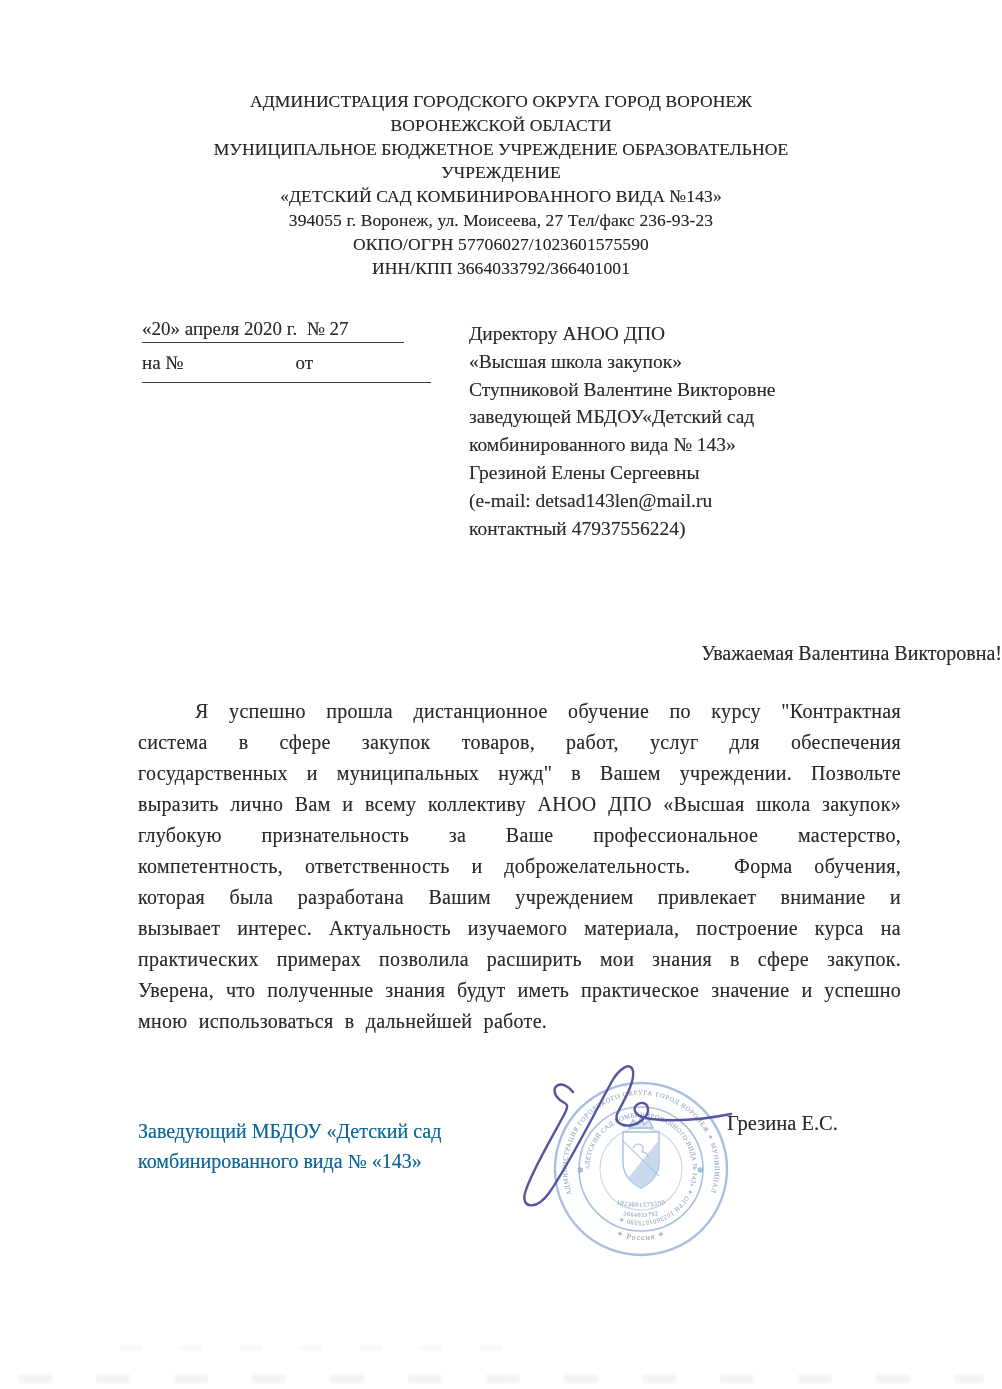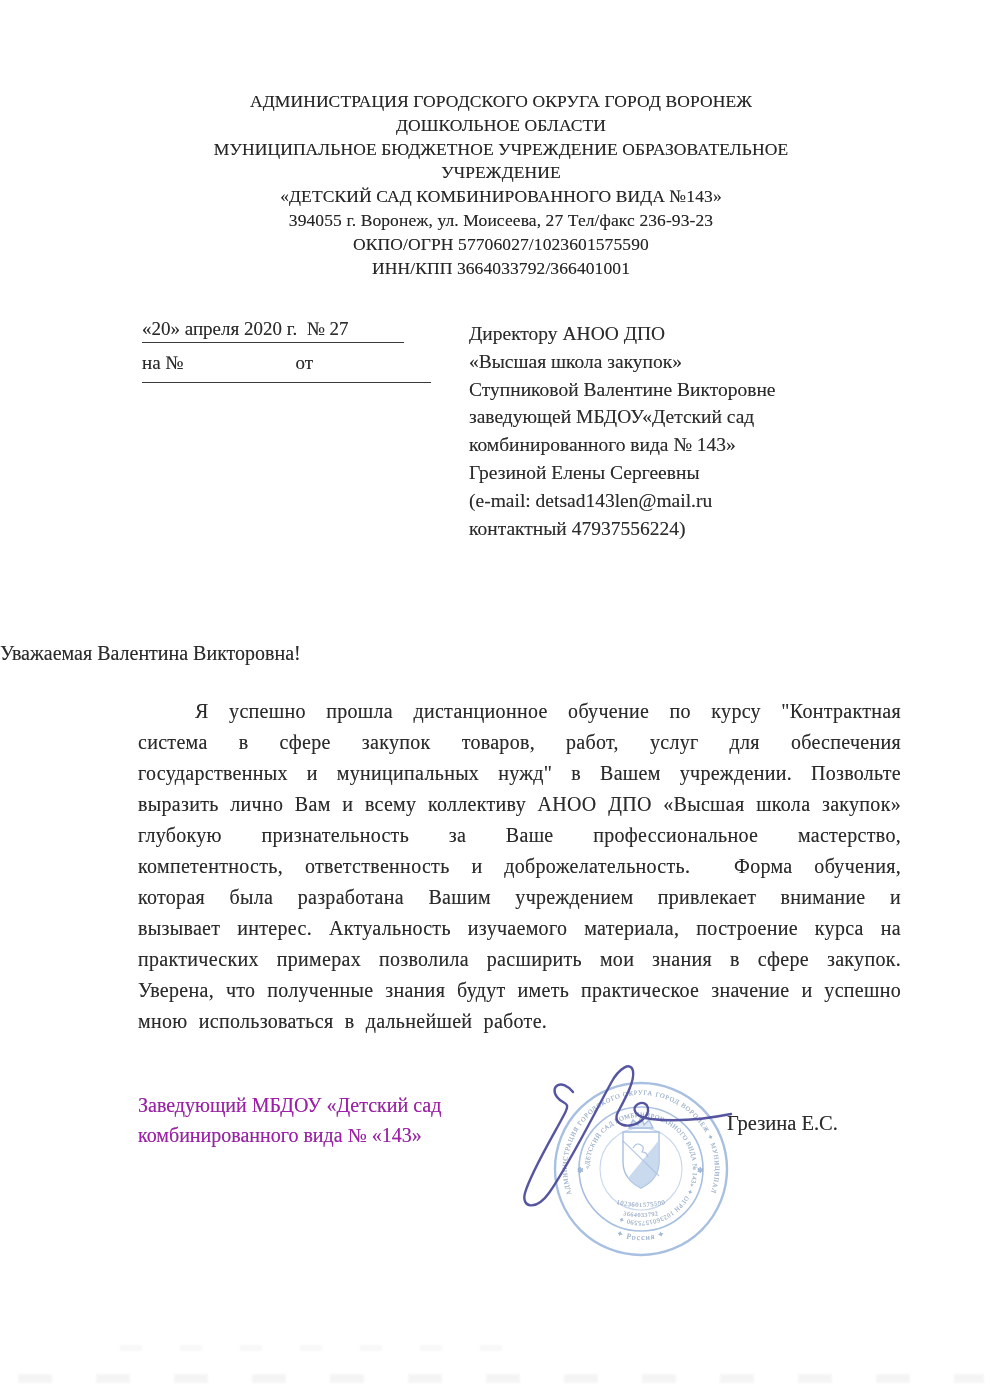--- a/index.html
+++ b/index.html
@@ -33,35 +33,35 @@
   .blank.b1{width:112px;}
   .blank.b2{width:118px;}
 
   .addressee{
     position:absolute;left:469px;top:320px;
     font-size:19.5px;line-height:27.8px;color:#2c2c2c;
   }
 
   .salutation{
     position:absolute;top:642px;left:0;width:100%;
-    text-align:left;font-size:20px;color:#2c2c2c;
+    text-align:right;font-size:20px;color:#2c2c2c;
   }
 
   .body-text{
     position:absolute;left:138px;top:696px;width:763px;
     font-size:20px;line-height:31px;
     text-align:justify;text-align-last:left;
     text-indent:57px;
     word-spacing:6px;letter-spacing:.3px;
     color:#2b2b2b;margin:0;
   }
 
   .signoff{
-    position:absolute;left:138px;top:1090px;
-    font-size:20px;line-height:30px;color:#a21caf;
+    position:absolute;left:138px;top:1116px;
+    font-size:20px;line-height:30px;color:#0369a1;
   }
   .signer-name{
     position:absolute;left:727px;top:1112px;
     font-size:20.5px;color:#2c2c2c;
   }
 
   .stamp-svg{position:absolute;left:549px;top:1077px;width:184px;height:184px;opacity:.88;}
   .sig-svg{position:absolute;left:500px;top:1050px;width:300px;height:170px;}
 
   .stamp-text{fill:#93b1d8;font-family:"Liberation Serif","DejaVu Serif",serif;}
@@ -77,21 +77,21 @@
     filter:blur(1px);
   }
 </style>
 </head>
 <body>
 
 <div class="page">
 
   <div class="letterhead">
     <div>АДМИНИСТРАЦИЯ ГОРОДСКОГО ОКРУГА ГОРОД ВОРОНЕЖ</div>
-    <div>ДОШКОЛЬНОЕ ОБЛАСТИ</div>
+    <div>ВОРОНЕЖСКОЙ ОБЛАСТИ</div>
     <div>МУНИЦИПАЛЬНОЕ БЮДЖЕТНОЕ УЧРЕЖДЕНИЕ ОБРАЗОВАТЕЛЬНОЕ</div>
     <div>УЧРЕЖДЕНИЕ</div>
     <div>«ДЕТСКИЙ САД КОМБИНИРОВАННОГО ВИДА №143»</div>
     <div>394055 г. Воронеж, ул. Моисеева, 27 Тел/факс 236-93-23</div>
     <div>ОКПО/ОГРН 57706027/1023601575590</div>
     <div>ИНН/КПП 3664033792/366401001</div>
   </div>
 
   <div class="refs">
     <span class="uline date-line">«20» апреля 2020 г.&nbsp; № 27</span>

